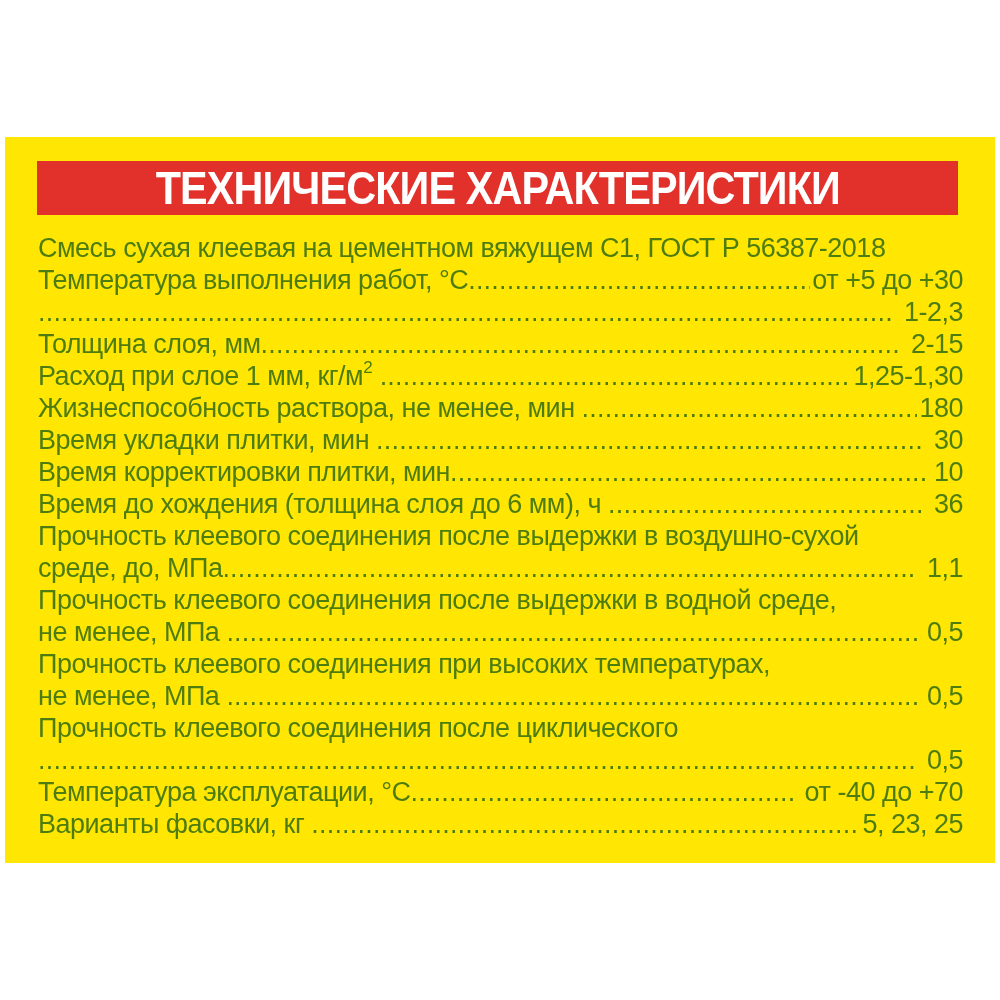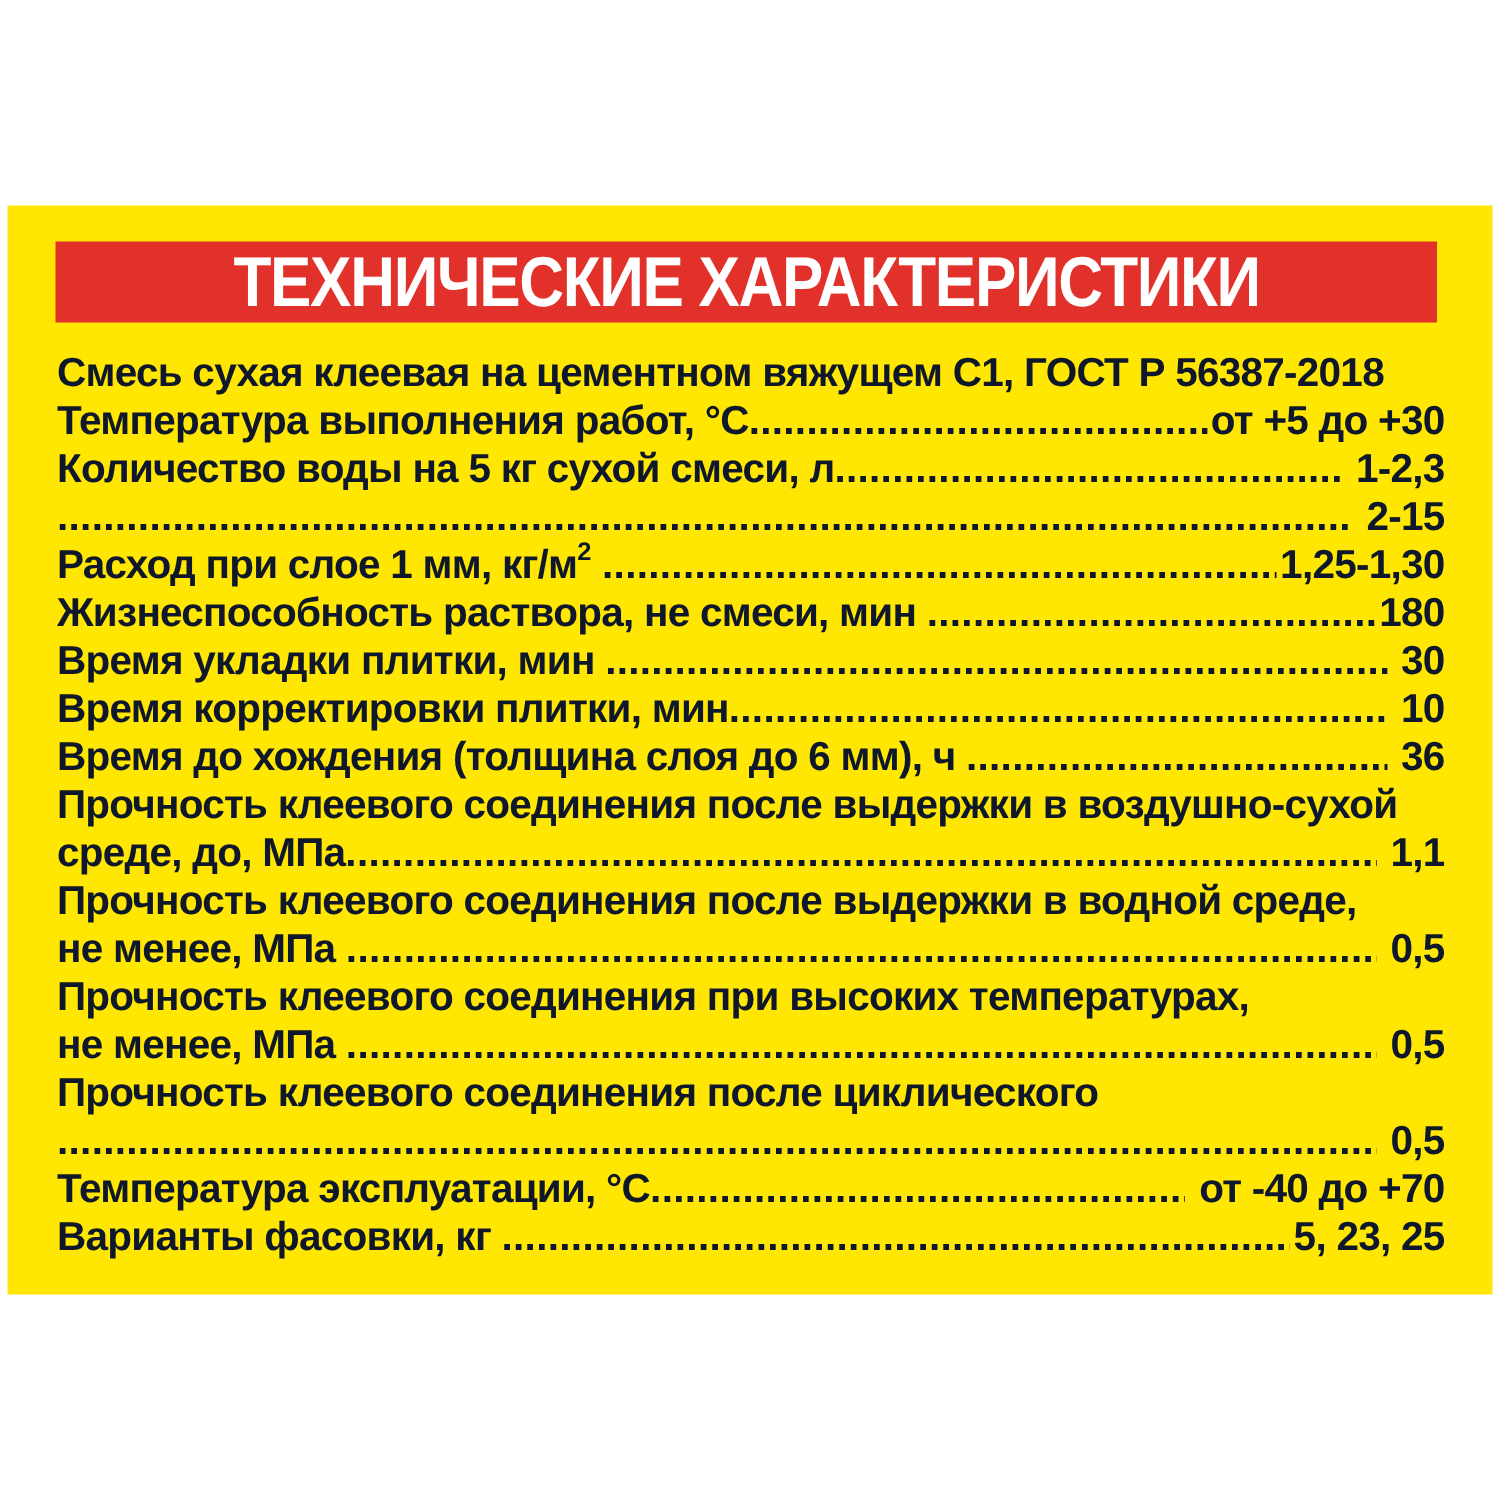--- a/index.html
+++ b/index.html
@@ -45,25 +45,24 @@
     letter-spacing: -1px;
     transform: scaleX(0.88);
     transform-origin: 50% 50%;
     padding-bottom: 2px;
   }
   .specs {
     position: absolute;
     left: 33px;
     right: 32px;
     top: 95px;
-    color: #0f172a;
+    color: #4d7c0f;
     font-size: 27px;
     line-height: 32px;
     letter-spacing: -0.5px;
-    font-weight: bold;
   }
   .row {
     display: flex;
     align-items: baseline;
     white-space: pre;
     height: 32px;
     overflow: hidden;
   }
   .row .label { flex: 0 0 auto; }
   .row .sup {
@@ -103,40 +102,40 @@
         <span class="label">Смесь сухая клеевая на цементном вяжущем С1, ГОСТ Р 56387-2018</span>
       </div>
 
       <div class="row">
         <span class="label">Температура выполнения работ, °С</span>
         <span class="dots"></span>
         <span class="value">от +5 до +30</span>
       </div>
 
       <div class="row">
-        <span class="label">Количество воды на 5 кг сухой смеси, л</span>
         <span class="dots"></span>
         <span class="value"> 1-2,3</span>
       </div>
 
       <div class="row">
+        <span class="label">Толщина слоя, мм</span>
         <span class="dots"></span>
         <span class="value"> 2-15</span>
       </div>
 
       <div class="row">
         <span class="label">Расход при слое 1 мм, кг/м</span>
         <span class="sup">2</span>
         <span class="label"> </span>
         <span class="dots"></span>
         <span class="value">1,25-1,30</span>
       </div>
 
       <div class="row">
-        <span class="label">Жизнеспособность раствора, не смеси, мин </span>
+        <span class="label">Жизнеспособность раствора, не менее, мин </span>
         <span class="dots"></span>
         <span class="value">180</span>
       </div>
 
       <div class="row">
         <span class="label">Время укладки плитки, мин </span>
         <span class="dots"></span>
         <span class="value"> 30</span>
       </div>
 

